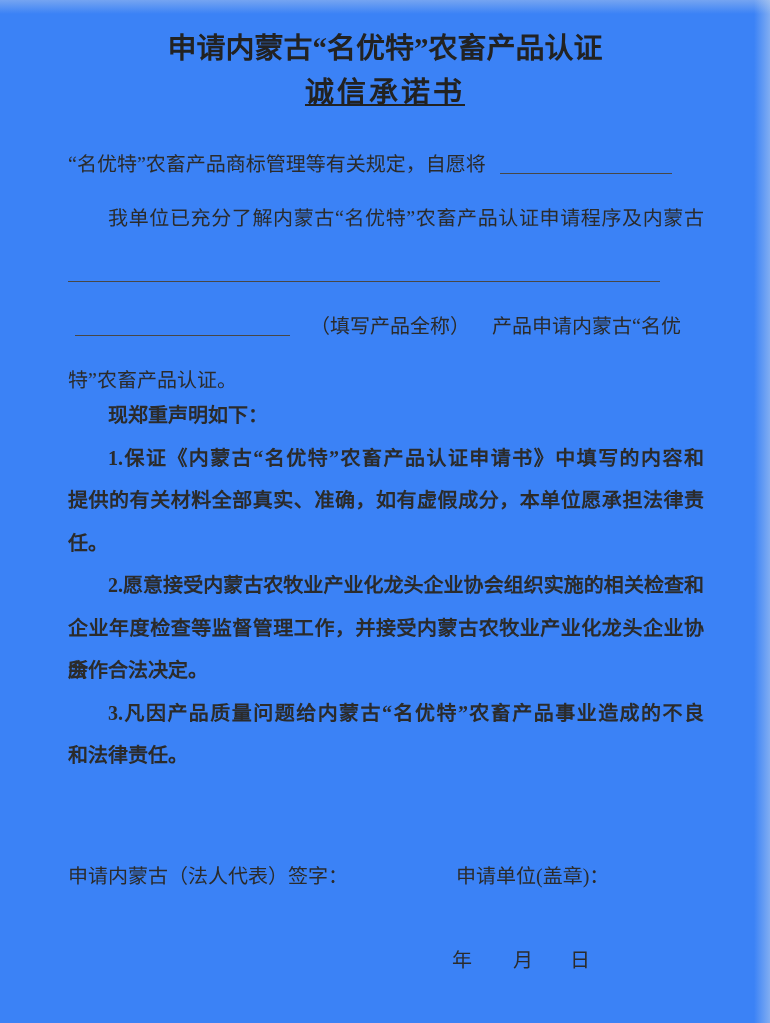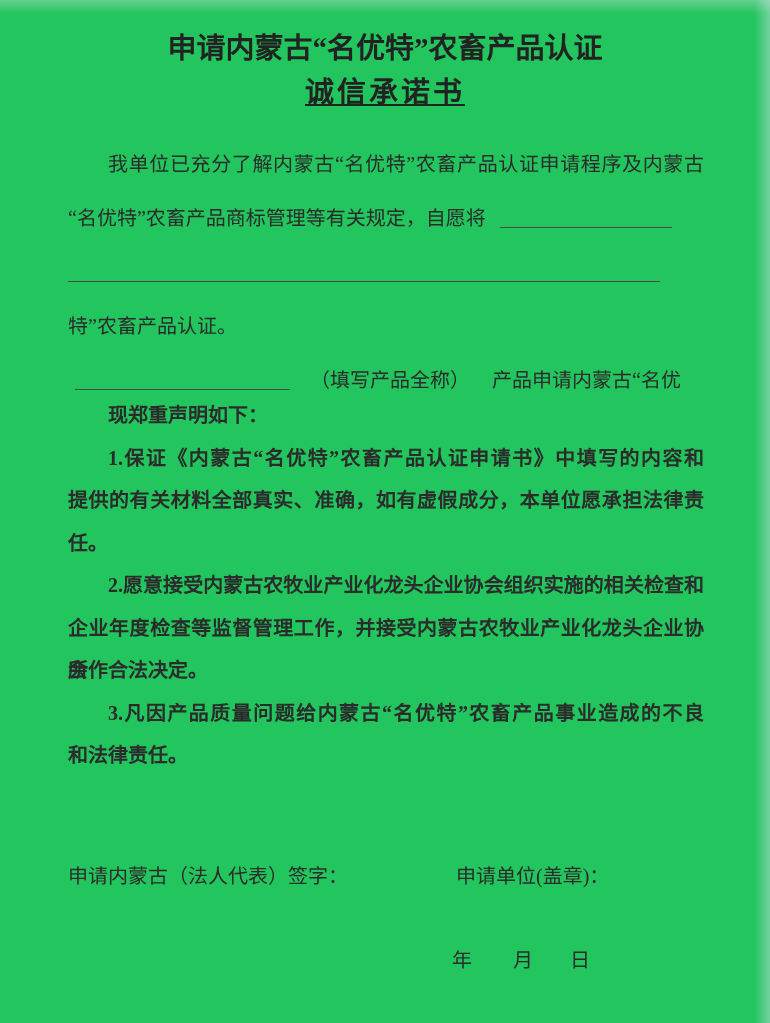--- a/index.html
+++ b/index.html
@@ -6,21 +6,21 @@
   body{
     width:770px;height:1023px;
     background:#ffffff;
     font-family:"Liberation Serif","DejaVu Serif",serif;
     color:#2b2b2b;
     overflow:hidden;
   }
   .page{
     position:relative;
     width:770px;height:1023px;
-    background:#22c55e;
+    background:#3b82f6;
   }
   
   .page::after{
     content:"";
     position:absolute;top:0;right:0;width:16px;height:100%;
     background:linear-gradient(to left, rgba(214,226,236,0.45), rgba(255,255,255,0));
     pointer-events:none;
   }
   .page::before{
     content:"";
@@ -83,34 +83,34 @@
 <body>
 
 <div class="page">
 
   <div class="title-block">
     <div class="t1">申请内蒙古“名优特”农畜产品认证</div>
     <div class="t2">诚信承诺书</div>
   </div>
 
   <div class="content intro">
-    <div class="ln jl ind">我单位已充分了解内蒙古“名优特”农畜产品认证申请程序及内蒙古</div>
     <div class="ln flexln">
       <span>“名优特”农畜产品商标管理等有关规定，自愿将</span>
       <span class="blank blank-short"></span>
     </div>
+    <div class="ln jl ind">我单位已充分了解内蒙古“名优特”农畜产品认证申请程序及内蒙古</div>
     <div class="ln flexln">
       <span class="blank blank-full"></span>
     </div>
-    <div class="ln">特”农畜产品认证。</div>
     <div class="ln flexln">
       <span class="blank blank-product"></span>
       <span class="fill-note">（填写产品全称）</span>
       <span class="after-note">产品申请内蒙古“名优</span>
     </div>
+    <div class="ln">特”农畜产品认证。</div>
   </div>
 
   <div class="content decl">
     <div class="ln ind">现郑重声明如下：</div>
     <div class="ln jl ind">1.保证《内蒙古“名优特”农畜产品认证申请书》中填写的内容和</div>
     <div class="ln jl">提供的有关材料全部真实、准确，如有虚假成分，本单位愿承担法律责</div>
     <div class="ln">任。</div>
     <div class="ln jl ind">2.愿意接受内蒙古农牧业产业化龙头企业协会组织实施的相关检查和</div>
     <div class="ln jl">企业年度检查等监督管理工作，并接受内蒙古农牧业产业化龙头企业协会</div>
     <div class="ln">所作合法决定。</div>

